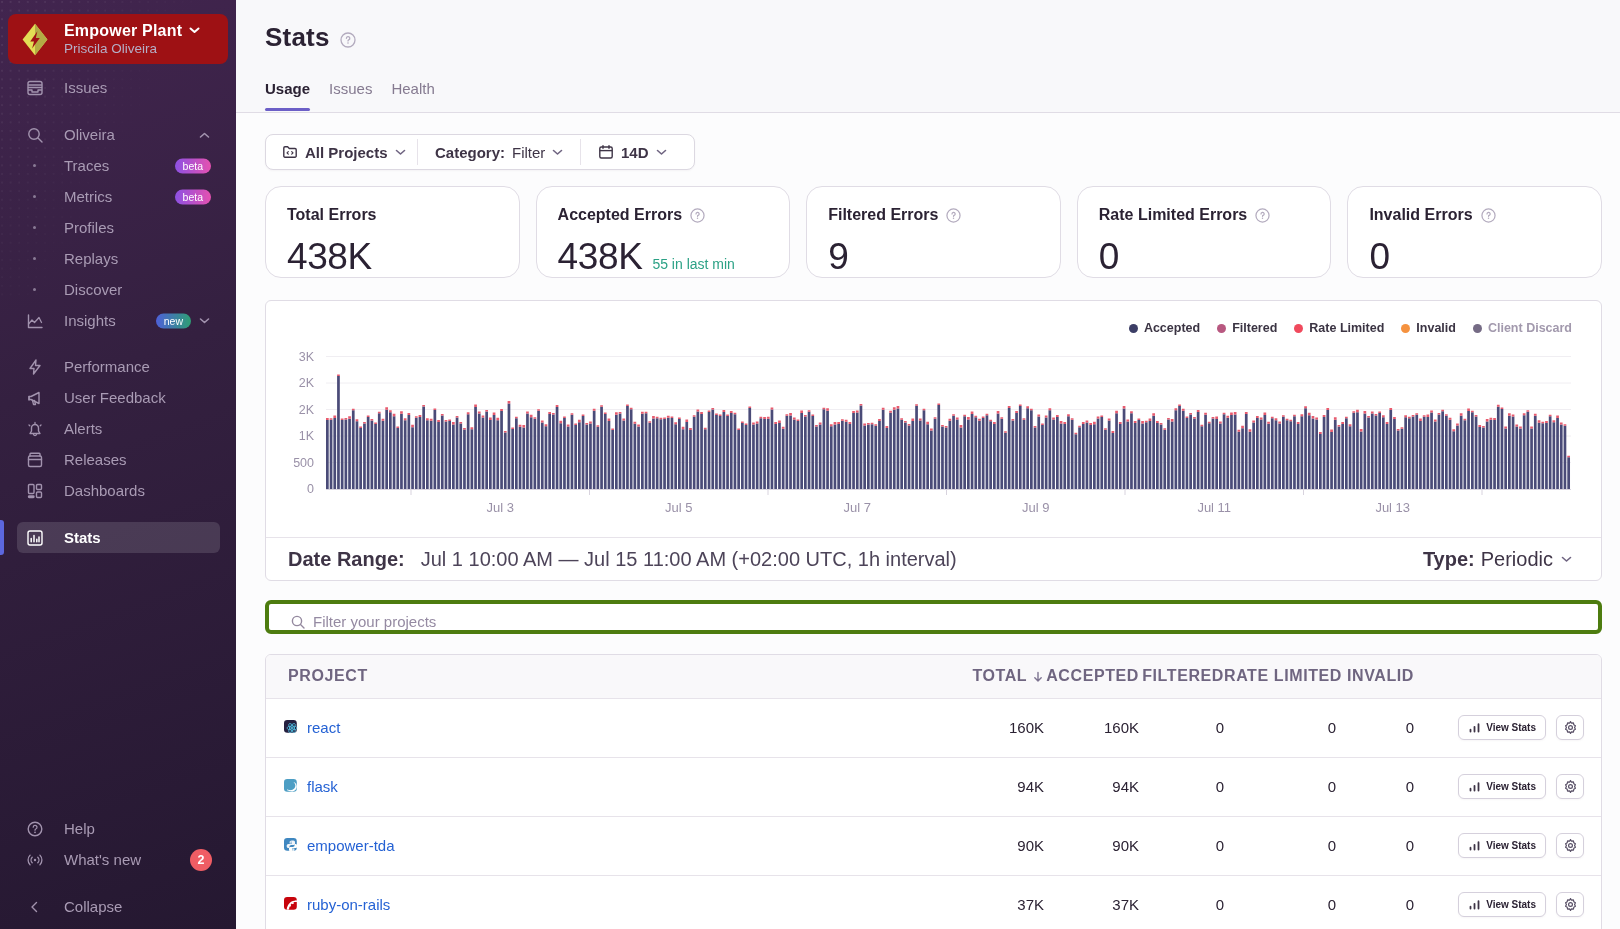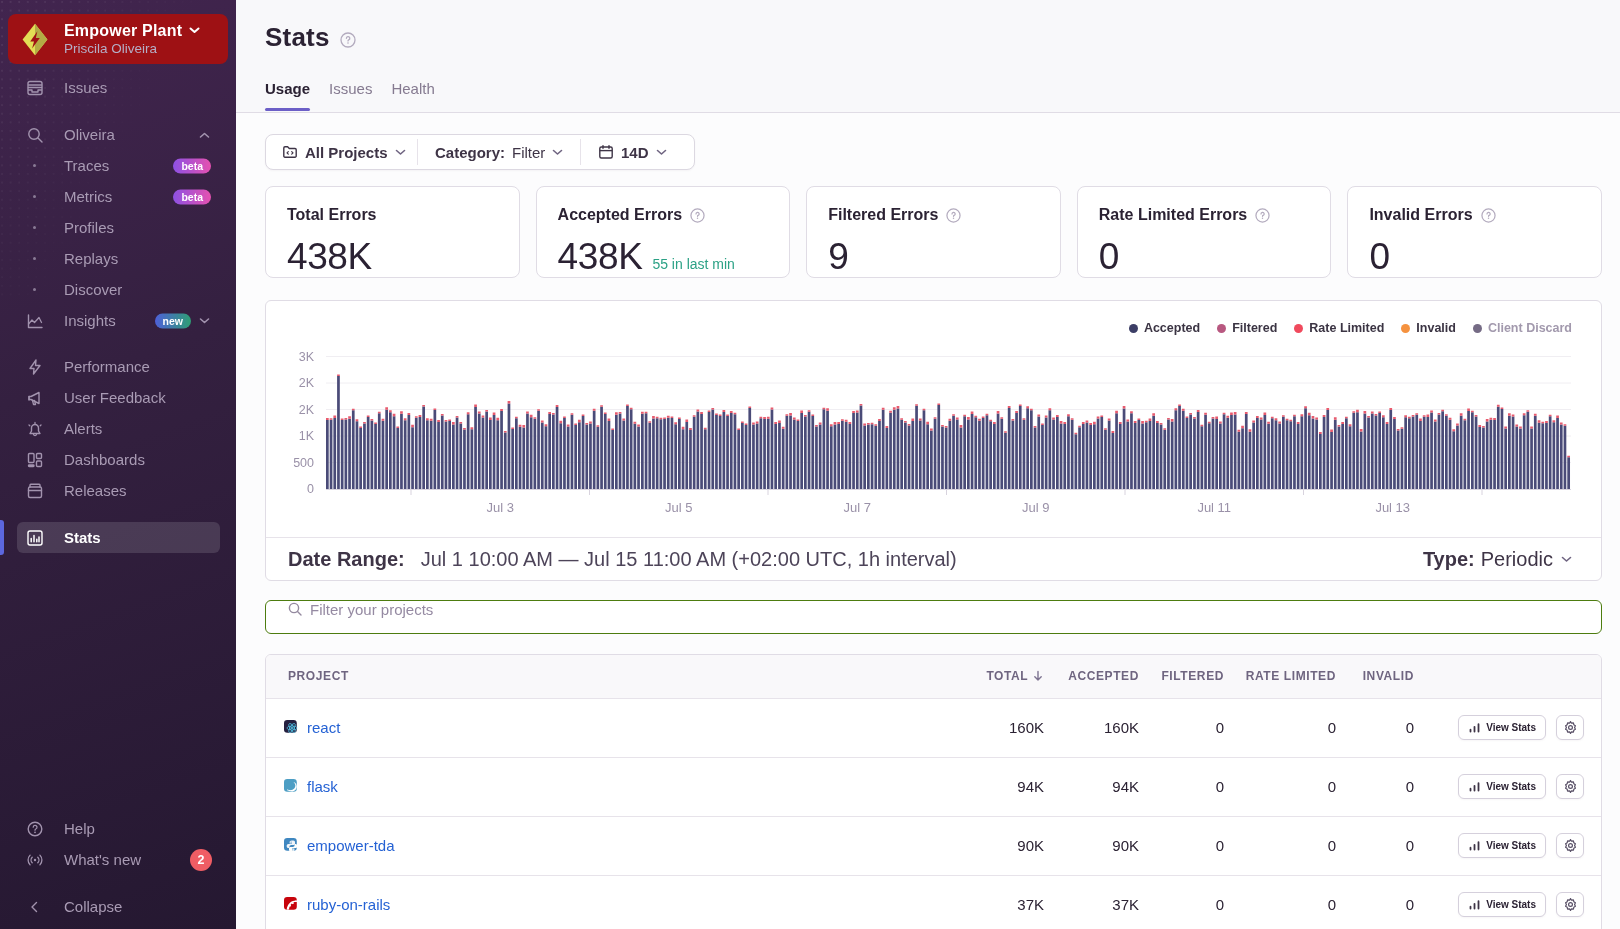--- a/index.html
+++ b/index.html
@@ -15,21 +15,21 @@
 .orglogo{width:26px;height:33px;margin:0 16px 0 4px;flex:none}
 .orgname{color:#fff;font-size:16px;font-weight:700;letter-spacing:.2px;line-height:19px;white-space:nowrap;display:flex;align-items:center;gap:7px}
 .orgsub{color:#b5aec6;font-size:13.5px;line-height:16px;margin-top:1px}
 .nav{position:absolute;left:0;top:72px;width:236px}
 .nav-item{position:relative;height:31px;display:flex;align-items:center;font-size:15px;color:#a99bb4;white-space:nowrap}
 .nav-item .ic{position:absolute;left:26px;width:18px;height:18px;display:flex;align-items:center;justify-content:center;color:#a293ae}
 .nav-item .lb{position:absolute;left:64px}
 .nav-gap{height:16px}
 .bullet{position:absolute;left:33px;width:3px;height:3px;border-radius:50%;background:#897a95}
 .pill{position:absolute;right:25px;top:50%;transform:translateY(-50%);height:15px;line-height:15px;
- border-radius:8px;padding:0 8px;font-size:10.5px;font-weight:700;color:#fff}
+ border-radius:8px;padding:0 8px;font-size:10.5px;font-weight:400;color:#fff}
 .pill.beta{background:linear-gradient(90deg,#8d51e3,#e551b0)}
 .pill.new{background:linear-gradient(90deg,#4e60d9,#2e9e74);right:45px}
 .chev-r{position:absolute;right:26px;top:50%;transform:translateY(-50%);color:#a293ae}
 .active-row{position:relative;height:31px}
 .active-bg{position:absolute;left:17px;right:16px;top:0;height:31px;background:rgba(255,255,255,.13);border-radius:6px}
 .active-bar{position:absolute;left:0;top:-2px;width:4px;height:35px;background:#5c67de;border-radius:0 3px 3px 0}
 .active-row .nav-item{color:#fff;font-weight:700}
 .active-row .nav-item .ic{color:#fff}
 .caret{position:absolute;left:121px;top:7px;width:1.5px;height:18px;background:#fff}
 .sb-bottom{position:absolute;left:0;bottom:0;width:236px}
@@ -46,49 +46,49 @@
 .qicon{display:inline-block}
 
 .filterbar{position:absolute;left:265px;top:134px;width:430px;height:36px;background:#fff;border:1px solid #dcd8e1;
  border-radius:8px;box-shadow:0 1px 2px rgba(43,34,51,.04);display:flex;align-items:center;font-size:15px;color:#3e3446;white-space:nowrap}
 .fseg{display:flex;align-items:center;gap:7px;padding-left:16px;height:100%;flex:none}
 .fdiv{width:1px;height:26px;background:#e7e3ea;flex:none}
 .fbold{font-weight:700}
 .chevd{color:#6f6481;margin-left:0}
 
 .cards{position:absolute;left:265px;top:186px;width:1337px;height:92px;display:flex;gap:16px}
-.scard{flex:1;background:#fff;border:1px solid #e0dce5;border-radius:8px;padding:19px 21px 0;position:relative}
+.scard{flex:1;background:#fff;border:1px solid #e0dce5;border-radius:16px;padding:19px 21px 0;position:relative}
 .sctitle{font-size:16px;font-weight:700;color:#2b2233;display:flex;align-items:center;gap:8px}
 .scnum{font-size:37px;color:#2b2233;margin-top:12px;letter-spacing:-0.4px;display:flex;align-items:baseline;gap:10px}
 .scsub{font-size:14px;color:#2ba185;letter-spacing:0}
 
 .chartcard{position:absolute;left:265px;top:300px;width:1337px;height:281px;background:#fff;border:1px solid #e0dce5;border-radius:6px}
 .legend{position:absolute;top:20px;right:29px;display:flex;gap:17px;font-size:12.5px;font-weight:700;color:#3b3443;align-items:center}
 .litem{display:flex;align-items:center;gap:6px}
 .ldot{width:9px;height:9px;border-radius:50%}
 .chartsvg{position:absolute;left:0;top:0}
 .cfoot{position:absolute;left:0;right:0;top:236px;height:44px;border-top:1px solid #e7e3ea;display:flex;align-items:center;
  font-size:20px;color:#4d4459;padding:0 29px 0 22px}
 .cfoot b{color:#3e3446;font-weight:700}
 .cfoot .sp{flex:1}
 
-.searchbar{position:absolute;left:265px;top:600px;width:1337px;height:34px;background:#fff;border:1px solid #4d7c0f;border-radius:6px;
- display:flex;align-items:flex-start;padding:0 12px 0 21px;gap:7px;color:#94899f}
+.searchbar{position:absolute;left:265px;top:600px;width:1337px;height:34px;background:#fff;border:4px solid #4d7c0f;border-radius:6px;
+ display:flex;align-items:flex-end;padding:0 12px 0 21px;gap:7px;color:#94899f}
 .searchbar .ph{font-size:15px;color:#958aa2}
 
 .tablecard{position:absolute;left:265px;top:654px;width:1337px;height:310px;background:#fff;border:1px solid #e0dce5;border-radius:6px;overflow:hidden}
 table.pt{width:100%;border-collapse:collapse;table-layout:fixed}
 table.pt col.c-proj{width:678px}
 table.pt col.c-tot{width:100px}
 table.pt col.c-acc{width:95px}
 table.pt col.c-fil{width:85px}
 table.pt col.c-rate{width:112px}
 table.pt col.c-inv{width:78px}
 table.pt col.c-act{width:187px}
-table.pt th{background:#f9f8fa;height:43px;font-size:12px;font-weight:700;color:#6f6580;letter-spacing:.6px;
+table.pt th{background:#f9f8fa;height:43px;font-size:16px;font-weight:700;color:#6f6580;letter-spacing:.6px;
  text-transform:uppercase;text-align:right;padding:0;border-bottom:1px solid #e7e3ea;white-space:nowrap}
 table.pt th svg{display:inline-block;vertical-align:-2px}
 .btn svg{display:inline-block}
 table.pt th.pl{text-align:left;padding-left:22px}
 table.pt td{height:59px;border-bottom:1px solid #e7e3ea;font-size:15px;color:#2b2233;text-align:right;padding:0}
 table.pt tr:last-child td{border-bottom:none}
 table.pt td.pl{text-align:left;padding-left:18px}
 .pname{display:flex;align-items:center;gap:7px}
 .picon{width:16px;height:16px;border-radius:3px;flex:none;display:flex;align-items:center;justify-content:center}
 .plink{color:#2562d4;font-size:15px}
@@ -514,36 +514,36 @@
             <svg width="18" height="18" viewBox="0 0 18 18" fill="none">
               <path d="M5.5 8a3.5 3.5 0 0 1 7 0v3l1.5 2.5H4L5.5 11z" stroke="currentColor" stroke-width="1.4" stroke-linecap="round" stroke-linejoin="round"></path>
               <path d="M7.5 14.5a1.6 1.6 0 0 0 3 0M9 2.5v1M3 5l.8.7M15 5l-.8.7" stroke="currentColor" stroke-width="1.3" stroke-linecap="round" stroke-linejoin="round"></path>
             </svg>
           </span>
           <span class="lb">Alerts</span>
         </div>
         <div class="nav-item">
           <span class="ic">
             <svg width="18" height="18" viewBox="0 0 18 18" fill="none">
+              <rect x="2.5" y="5" width="13" height="10.5" rx="1.5" stroke="currentColor" stroke-width="1.4" stroke-linecap="round" stroke-linejoin="round"></rect>
+              <path d="M4 5V3a.8.8 0 0 1 .8-.8h8.4a.8.8 0 0 1 .8.8v2M2.5 8.5h13" stroke="currentColor" stroke-width="1.4" stroke-linecap="round" stroke-linejoin="round"></path>
+            </svg>
+          </span>
+          <span class="lb">Releases</span>
+        </div>
+        <div class="nav-item">
+          <span class="ic">
+            <svg width="18" height="18" viewBox="0 0 18 18" fill="none">
               <rect x="2.5" y="2.5" width="5.5" height="9" rx="1" stroke="currentColor" stroke-width="1.4" stroke-linecap="round" stroke-linejoin="round"></rect>
               <rect x="10.5" y="2.5" width="5" height="5" rx="1" stroke="currentColor" stroke-width="1.4" stroke-linecap="round" stroke-linejoin="round"></rect>
               <rect x="10.5" y="10" width="5" height="5.5" rx="1" stroke="currentColor" stroke-width="1.4" stroke-linecap="round" stroke-linejoin="round"></rect>
               <rect x="2.5" y="14" width="5.5" height="1.5" rx="0.7" stroke="currentColor" stroke-width="1.4" stroke-linecap="round" stroke-linejoin="round"></rect>
             </svg>
           </span>
           <span class="lb">Dashboards</span>
-        </div>
-        <div class="nav-item">
-          <span class="ic">
-            <svg width="18" height="18" viewBox="0 0 18 18" fill="none">
-              <rect x="2.5" y="5" width="13" height="10.5" rx="1.5" stroke="currentColor" stroke-width="1.4" stroke-linecap="round" stroke-linejoin="round"></rect>
-              <path d="M4 5V3a.8.8 0 0 1 .8-.8h8.4a.8.8 0 0 1 .8.8v2M2.5 8.5h13" stroke="currentColor" stroke-width="1.4" stroke-linecap="round" stroke-linejoin="round"></path>
-            </svg>
-          </span>
-          <span class="lb">Releases</span>
         </div>
         <div class="nav-gap"></div>
         <div class="active-row">
           <span class="active-bg"></span>
           <span class="active-bar"></span>
           <div class="nav-item">
             <span class="ic">
               <svg width="18" height="18" viewBox="0 0 18 18" fill="none">
                 <rect x="2" y="2" width="14" height="14" rx="2" stroke="currentColor" stroke-width="1.4" stroke-linecap="round" stroke-linejoin="round"></rect>
                 <path d="M5.2 12.8V9.5M8 12.8V6.5M10.8 12.8v-2.6M13 12.8V8" stroke="currentColor" stroke-width="1.5" stroke-linecap="round"></path>

